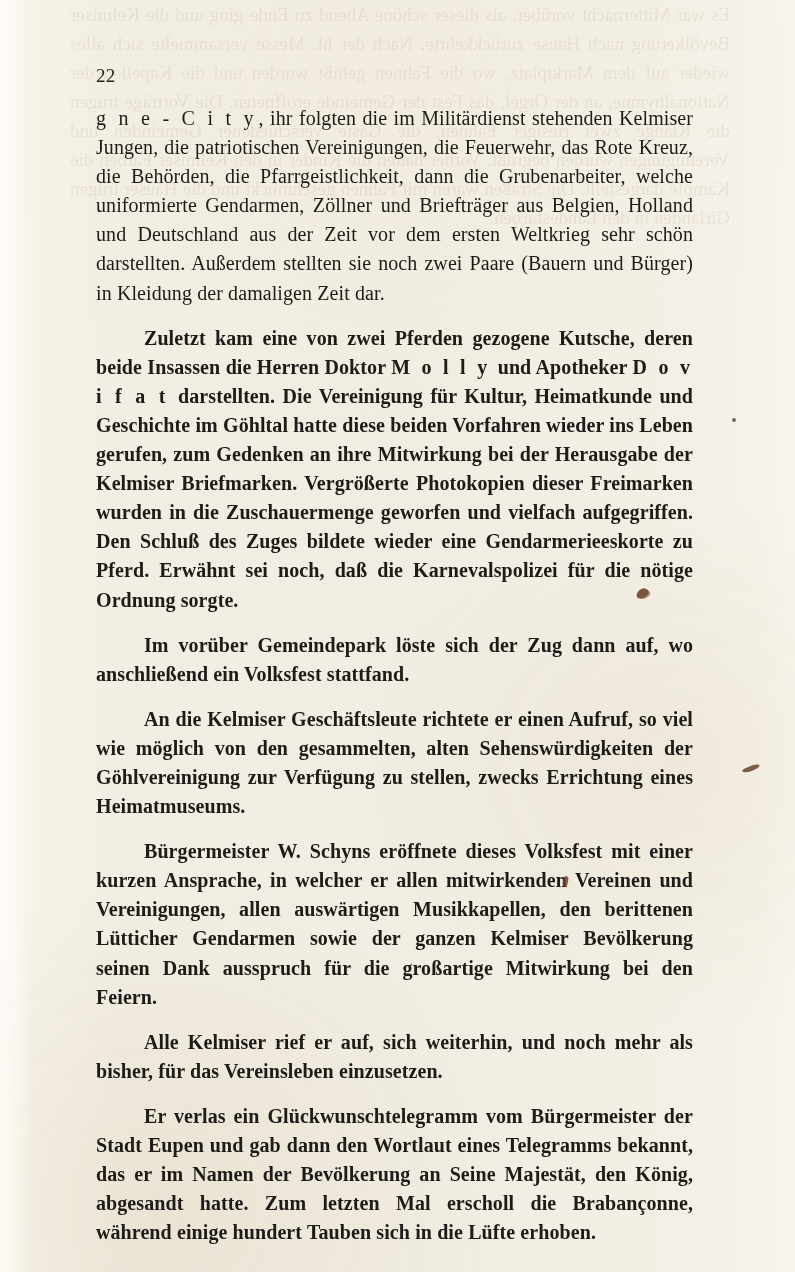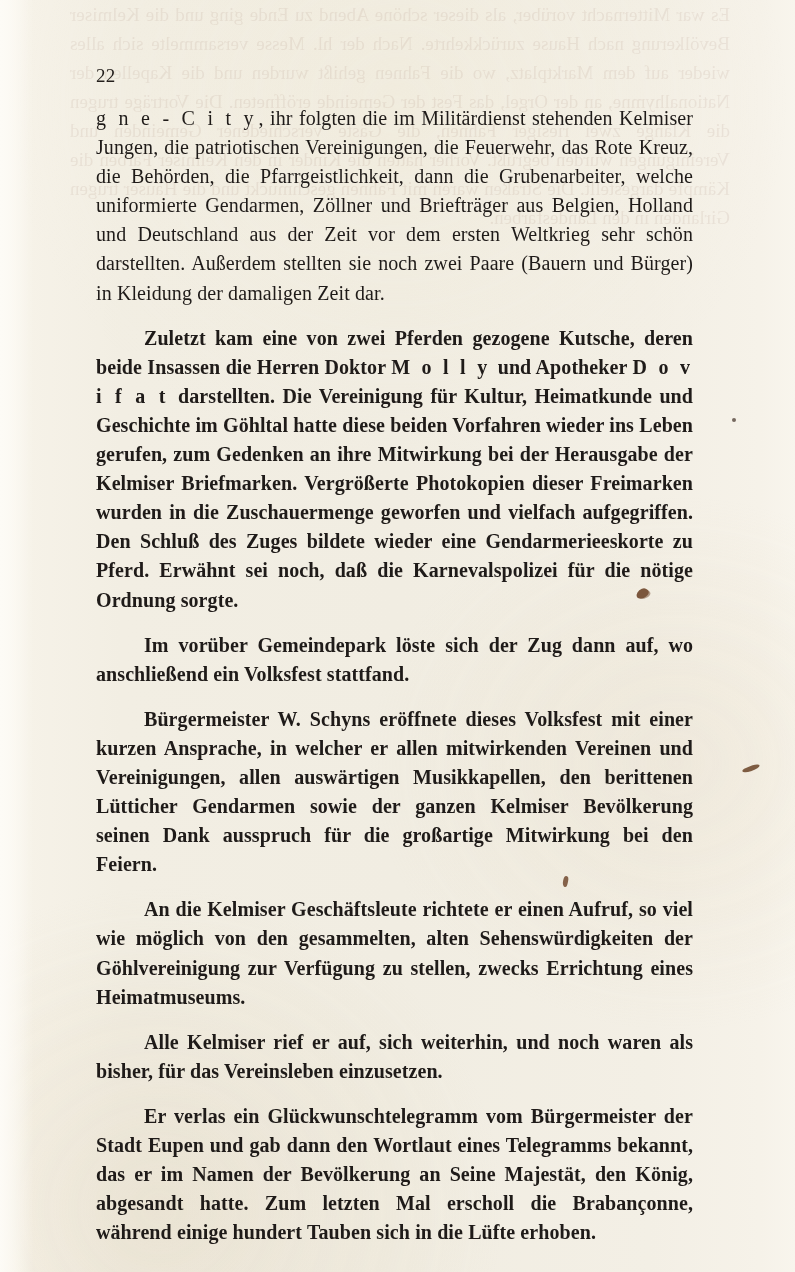--- a/index.html
+++ b/index.html
@@ -182,23 +182,23 @@
   <div class="showthrough">Es war Mitternacht vorüber, als dieser schöne Abend zu Ende ging und die Kelmiser Bevölkerung nach Hause zurückkehrte. Nach der hl. Messe versammelte sich alles wieder auf dem Marktplatz, wo die Fahnen gehißt wurden und die Kapellen der Nationalhymne, an der Orgel, das Fest der Gemeinde eröffneten. Die Vorträge trugen die Klänge zwei riesiger Fahnen, die Gäste verschiedener Gemeinden und Vereinigungen wurden begrüßt. Vorher hatten die Kinder in den Kelmiser Farben die Kämpfe dargestellt. Die Straßen waren mit Fahnen geschmückt und die Häuser trugen Girlanden in den Landesfarben.</div>
 
   <div class="text-column">
 
     <div class="folio" id="folio">22</div>
 
     <div id="paragraph-host">
         <p class="para"><span class="sperr">g n e - C i t y</span><span>, ihr folgten die im Militärdienst stehenden Kelmiser Jungen, die patriotischen Vereinigungen, die Feuerwehr, das Rote Kreuz, die Behörden, die Pfarrgeistlichkeit, dann die Grubenarbeiter, welche uniformierte Gendarmen, Zöllner und Briefträger aus Belgien, Holland und Deutschland aus der Zeit vor dem ersten Weltkrieg sehr schön darstellten. Außerdem stellten sie noch zwei Paare (Bauern und Bürger) in Kleidung der damaligen Zeit dar.</span></p>
         <p class="para indent"><span>Zuletzt kam eine von zwei Pferden gezogene Kutsche, deren beide Insassen die Herren Doktor </span><span class="sperr">M o l l y</span><span> und Apotheker </span><span class="sperr">D o v i f a t</span><span> darstellten. Die Vereinigung für Kultur, Heimatkunde und Geschichte im Göhltal hatte diese beiden Vorfahren wieder ins Leben gerufen, zum Gedenken an ihre Mitwirkung bei der Herausgabe der Kelmiser Briefmarken. Vergrößerte Photokopien dieser Freimarken wurden in die Zuschauermenge geworfen und vielfach aufgegriffen. Den Schluß des Zuges bildete wieder eine Gendarmerieeskorte zu Pferd. Erwähnt sei noch, daß die Karnevalspolizei für die nötige Ordnung sorgte.</span></p>
         <p class="para indent"><span>Im vorüber Gemeindepark löste sich der Zug dann auf, wo anschließend ein Volksfest stattfand.</span></p>
+        <p class="para indent"><span>An die Kelmiser Geschäftsleute richtete er einen Aufruf, so viel wie möglich von den gesammelten, alten Sehenswürdigkeiten der Göhlvereinigung zur Verfügung zu stellen, zwecks Errichtung eines Heimatmuseums.</span></p>
         <p class="para indent"><span>Bürgermeister W. Schyns eröffnete dieses Volksfest mit einer kurzen Ansprache, in welcher er allen mitwirkenden Vereinen und Vereinigungen, allen auswärtigen Musikkapellen, den berittenen Lütticher Gendarmen sowie der ganzen Kelmiser Bevölkerung seinen Dank ausspruch für die großartige Mitwirkung bei den Feiern.</span></p>
-        <p class="para indent"><span>An die Kelmiser Geschäftsleute richtete er einen Aufruf, so viel wie möglich von den gesammelten, alten Sehenswürdigkeiten der Göhlvereinigung zur Verfügung zu stellen, zwecks Errichtung eines Heimatmuseums.</span></p>
-        <p class="para indent"><span>Alle Kelmiser rief er auf, sich weiterhin, und noch waren als bisher, für das Vereinsleben einzusetzen.</span></p>
+        <p class="para indent"><span>Alle Kelmiser rief er auf, sich weiterhin, und noch mehr als bisher, für das Vereinsleben einzusetzen.</span></p>
         <p class="para indent"><span>Er verlas ein Glückwunschtelegramm vom Bürgermeister der Stadt Eupen und gab dann den Wortlaut eines Telegramms bekannt, das er im Namen der Bevölkerung an Seine Majestät, den König, abgesandt hatte. Zum letzten Mal erscholl die Brabançonne, während einige hundert Tauben sich in die Lüfte erhoben.</span></p>
       </div>
 
   </div>
 
   <div class="fleck fleck-auf"></div>
   <div class="fleck fleck-stellen"></div>
   <div class="fleck fleck-dot-right"></div>
   <div class="fleck fleck-dash-right"></div>
   <div class="fleck fleck-dot-mid"></div>

